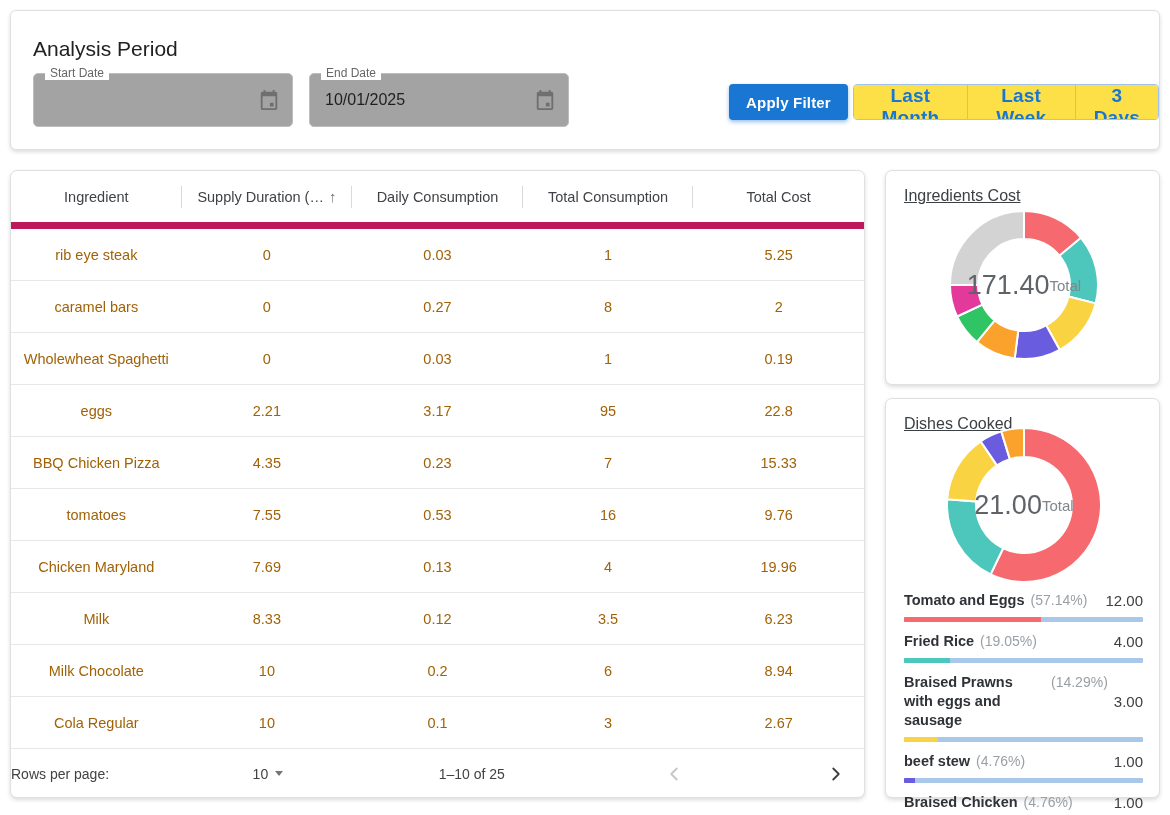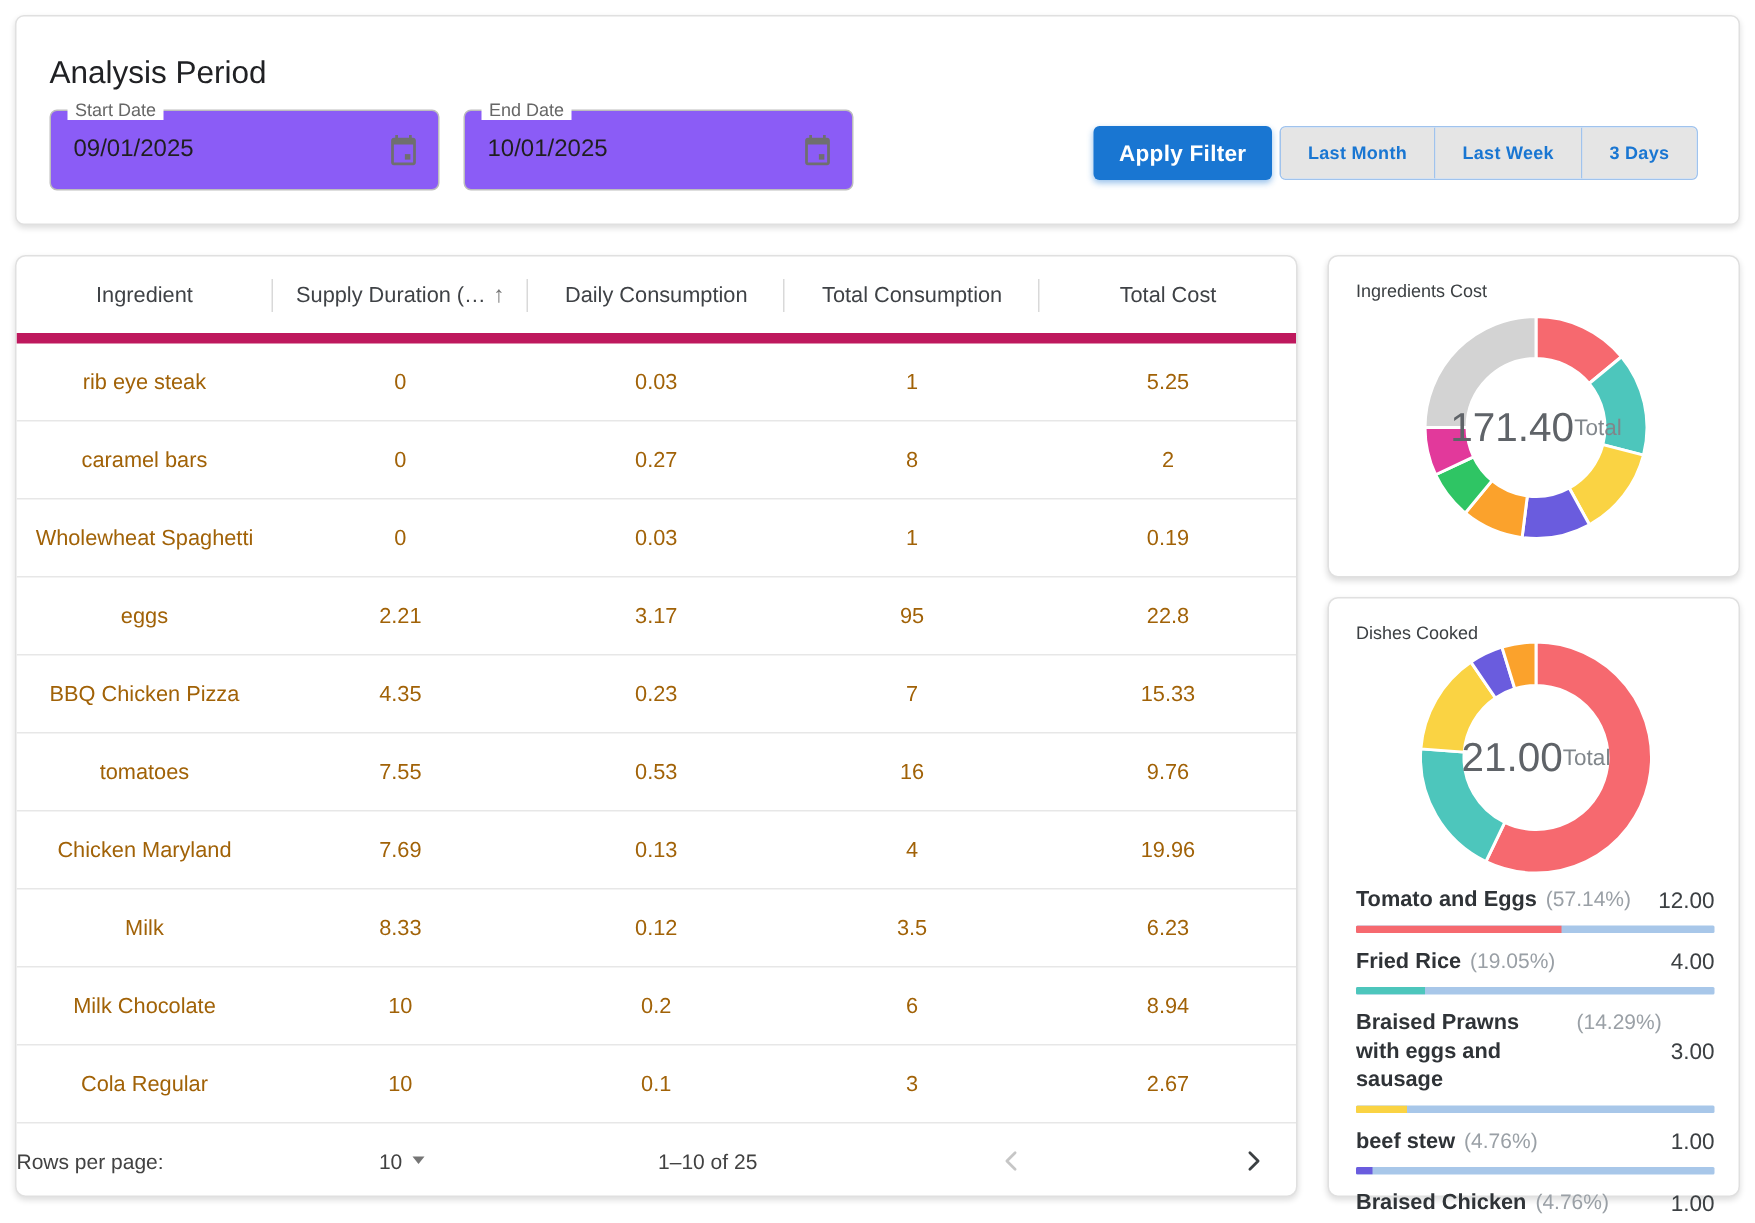--- a/index.html
+++ b/index.html
@@ -3,29 +3,29 @@
 <meta charset="utf-8">
 <style>
   * { box-sizing: border-box; margin: 0; padding: 0; }
   html,body { width:1170px; height:815px; background:#fff; font-family:"Liberation Sans",sans-serif; color:#3c4043; }
   .page { padding:10px; }
   .card { background:#fff; border:1px solid #e0e0e0; border-radius:6px; box-shadow:0 2px 4px rgba(0,0,0,0.14); }
 
   
   .top-card { position:relative; height:140px; margin-bottom:20px; }
   .af-title { position:absolute; left:22px; top:26px; font-size:21px; color:#202124; }
-  .text-field { position:absolute; top:62px; width:260px; height:54px; border:1px solid #bdbdbd; border-radius:5px; background:#8b5cf6; }
+  .text-field { position:absolute; top:62px; width:260px; height:54px; border:1px solid #bdbdbd; border-radius:5px; background:#a3a3a3; }
   .text-field.start { left:22px; } .text-field.end { left:298px; }
   .tf-label { position:absolute; top:-8px; left:11px; background:#fff; padding:0 5px; font-size:12px; color:#666; }
   .tf-input { position:absolute; left:15px; top:0; height:100%; width:195px; border:none; outline:none; background:transparent; font-family:inherit; font-size:16px; color:#1f1f1f; }
   .tf-icon { position:absolute; right:12px; top:50%; transform:translateY(-50%); width:22px; height:22px; cursor:pointer; }
   .tf-icon svg { display:block; }
   .apply-btn { position:absolute; left:718px; top:73px; height:36px; padding:0 17px; background:var(--primary); color:#fff; border:none; border-radius:4px; font-family:inherit; font-size:15px; font-weight:bold; letter-spacing:.2px; cursor:pointer; box-shadow:0 2px 4px rgba(25,118,210,.45); }
   .btn-group { position:absolute; left:842px; top:73px; height:36px; display:flex; border:1px solid var(--primary-border); border-radius:4px; overflow:hidden; }
-  .btn-group button { background:#e5e5e5; border:none; border-right:1px solid var(--primary-border); color:var(--primary); font-family:inherit; font-size:12px; font-weight:bold; letter-spacing:.2px; padding:0 18px; cursor:pointer; }
+  .btn-group button { background:#fde047; border:none; border-right:1px solid var(--primary-border); color:var(--primary); font-family:inherit; font-size:19px; font-weight:bold; letter-spacing:.2px; padding:0 18px; cursor:pointer; }
   .btn-group button:last-child { border-right:none; }
 
   
   .content-row { display:flex; gap:20px; align-items:flex-start; }
 
   
   .table-card { width:858px; height:628px; overflow:hidden; border-radius:7px; }
   .thead { display:flex; height:58px; align-items:center; border-bottom:7px solid #be185d; }
   .th { flex:1; display:flex; justify-content:center; align-items:center; gap:5px; font-size:14.5px; color:#3f4246; position:relative; cursor:pointer; }
   .th:not(:last-child)::after { content:''; position:absolute; right:0; top:50%; transform:translateY(-50%); width:1px; height:22px; background:#d9d9d9; }
@@ -38,21 +38,21 @@
   .caret { width:0; height:0; border-left:4.5px solid transparent; border-right:4.5px solid transparent; border-top:5px solid #757575; }
   .range { margin-right:34px; }
   .pg-btn { width:28px; height:28px; display:flex; align-items:center; justify-content:center; cursor:pointer; }
   .pg-btn + .pg-btn { margin-left:12px; }
 
   
   .right-col { width:276px; display:flex; flex-direction:column; }
   .chart-card { position:relative; border-radius:7px; }
   .card-ingredients { height:215px; margin-bottom:13px; }
   .card-dishes { height:400px; }
-  .chart-title { position:absolute; left:18px; top:16px; font-size:12px; color:#3c4043; }
+  .chart-title { position:absolute; left:18px; top:16px; font-size:16px; color:#3c4043;text-decoration:underline; }
   .donut { display:block; position:absolute; }
   .donut-1 { left:62px; top:38px; }
   .donut-2 { left:60px; top:28px; }
   .donut-center { position:absolute; display:flex; flex-direction:row; align-items:center; justify-content:center; pointer-events:none; }
   .dc-1 { left:62px; top:38px; width:152px; height:152px; }
   .dc-2 { left:60px; top:28px; width:156px; height:156px; }
   .dc-value { font-size:27px; color:#5f6368; line-height:1.05; }
   .dc-label { font-size:15px; color:#80868b; }
 
   .legend { position:absolute; left:18px; right:16px; top:192px; }
@@ -68,21 +68,20 @@
 </head>
 <body>
 
 <div class="page">
 
   <section class="card top-card">
     <div class="af-title">Analysis Period</div>
 
     <div class="text-field start">
       <span class="tf-label">Start Date</span>
-      <input class="tf-input" value="09/01/2025" style="">
       <span class="tf-icon">
         <svg viewBox="0 0 24 24" width="22" height="22" fill="#6f6f6f">
             <path d="M19 3h-1V1h-2v2H8V1H6v2H5c-1.1 0-2 .9-2 2v16c0 1.1.9 2 2 2h14c1.1 0 2-.9 2-2V5c0-1.1-.9-2-2-2zm0 18H5V8h14v13z"></path>
             <rect x="13" y="15" width="4" height="4"></rect>
           </svg>
       </span>
     </div>
 
     <div class="text-field end">
       <span class="tf-label">End Date</span>

